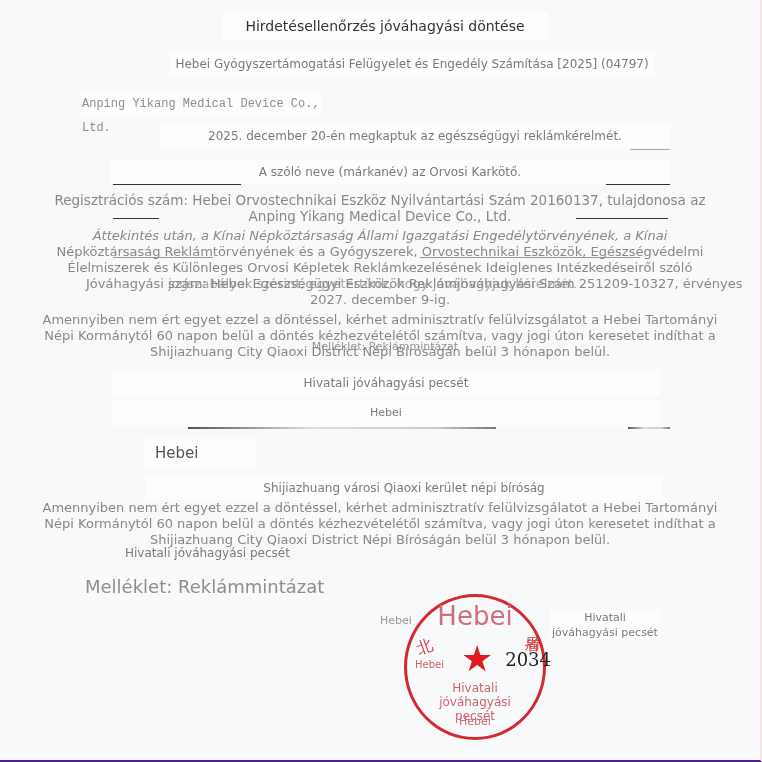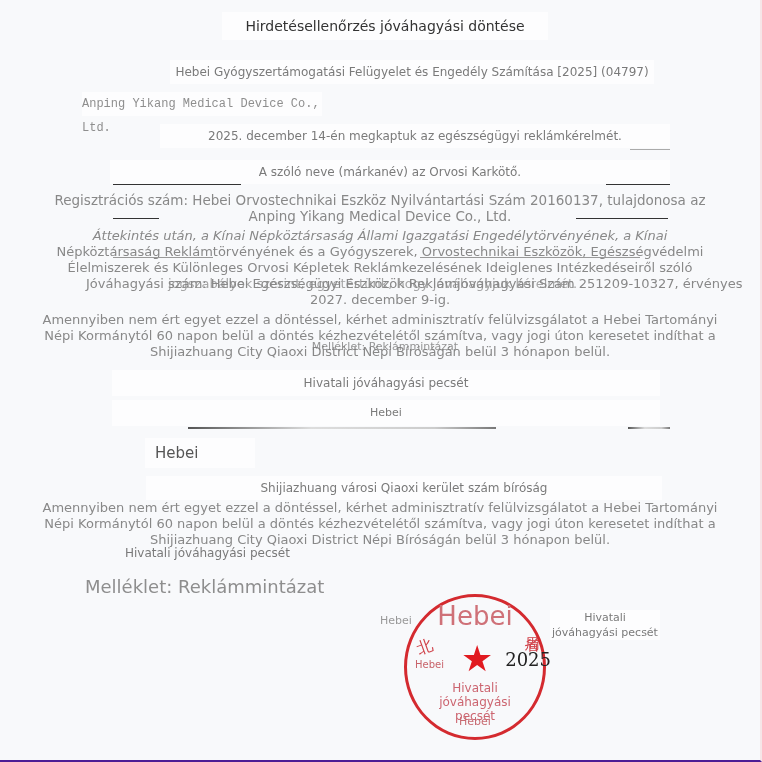--- a/index.html
+++ b/index.html
@@ -39,25 +39,25 @@
   .stamp-glyph-r { position:absolute; right:2px; top:28px; font-size:15px; color:#d04048; writing-mode: vertical-rl; }
   .stamp-year { position:absolute; right:-8px; top:52px; font-family:"DejaVu Serif", serif; font-size:18px; color:#222; }
 </style>
 </head>
 <body>
 
 <div class="page">
 
   <div class="abs box center t-dark title" style="left:222px;top:12px;width:326px;height:28px;line-height:28px;">Hirdetésellenőrzés jóváhagyási döntése</div>
 
-  <div class="abs box center t-mid sm" style="left:170px;top:60px;width:484px;height:24px;line-height:24px;">Hebei Gyógyszertámogatási Felügyelet és Engedély Számítása [2025] (04797)</div>
+  <div class="abs box center t-mid sm" style="left:170px;top:52px;width:484px;height:24px;line-height:24px;">Hebei Gyógyszertámogatási Felügyelet és Engedély Számítása [2025] (04797)</div>
 
   <div class="abs box t-light sm" style="left:82px;top:92px;width:240px;height:24px;line-height:24px;font-family:Liberation Mono, monospace;">Anping Yikang Medical Device Co., Ltd.</div>
 
-  <div class="abs box center t-mid sm" style="left:160px;top:124px;width:510px;height:24px;line-height:24px;">2025. december 14-én megkaptuk az egészségügyi reklámkérelmét.</div>
+  <div class="abs box center t-mid sm" style="left:160px;top:124px;width:510px;height:24px;line-height:24px;">2025. december 20-én megkaptuk az egészségügyi reklámkérelmét.</div>
   <div class="line" style="left:630px;top:149px;width:40px;background:#aaa;"></div>
 
   <div class="abs box center t-mid sm" style="left:110px;top:160px;width:560px;height:24px;line-height:24px;">A szóló neve (márkanév) az Orvosi Karkötő.</div>
   <div class="line" style="left:113px;top:184px;width:128px;"></div>
   <div class="line" style="left:606px;top:184px;width:64px;"></div>
 
   <div class="abs center para" style="left:40px;top:192px;width:680px;font-size:13.5px;">Regisztrációs szám: Hebei Orvostechnikai Eszköz Nyilvántartási Szám 20160137, tulajdonosa az Anping Yikang Medical Device Co., Ltd.</div>
   <div class="line" style="left:113px;top:218px;width:46px;"></div>
   <div class="line" style="left:576px;top:218px;width:92px;"></div>
 
@@ -73,35 +73,35 @@
   <div class="abs center para" style="left:30px;top:312px;width:700px;">Amennyiben nem ért egyet ezzel a döntéssel, kérhet adminisztratív felülvizsgálatot a Hebei Tartományi Népi Kormánytól 60 napon belül a döntés kézhezvételétől számítva, vagy jogi úton keresetet indíthat a Shijiazhuang City Qiaoxi District Népi Bíróságán belül 3 hónapon belül.</div>
   <div class="abs center t-mid" style="left:290px;top:340px;width:190px;font-size:11px;opacity:0.8;">Melléklet: Reklámmintázat</div>
 
   <div class="abs box center t-mid sm" style="left:112px;top:370px;width:548px;height:26px;line-height:26px;">Hivatali jóváhagyási pecsét</div>
   <div class="abs box center t-mid" style="left:112px;top:400px;width:548px;height:26px;line-height:26px;font-size:11px;">Hebei</div>
   <div class="fade-line" style="left:188px;top:427px;width:308px;"></div>
   <div class="fade-line" style="left:628px;top:427px;width:42px;"></div>
 
   <div class="abs box t-dark" style="left:145px;top:438px;width:100px;height:30px;line-height:30px;font-size:15px;color:#555;padding-left:10px;">Hebei</div>
 
-  <div class="abs box center t-mid sm" style="left:146px;top:476px;width:516px;height:24px;line-height:24px;">Shijiazhuang városi Qiaoxi kerület szám bíróság</div>
+  <div class="abs box center t-mid sm" style="left:146px;top:476px;width:516px;height:24px;line-height:24px;">Shijiazhuang városi Qiaoxi kerület népi bíróság</div>
 
   <div class="abs center para" style="left:30px;top:500px;width:700px;">Amennyiben nem ért egyet ezzel a döntéssel, kérhet adminisztratív felülvizsgálatot a Hebei Tartományi Népi Kormánytól 60 napon belül a döntés kézhezvételétől számítva, vagy jogi úton keresetet indíthat a Shijiazhuang City Qiaoxi District Népi Bíróságán belül 3 hónapon belül.</div>
 
   <div class="abs t-mid sm" style="left:125px;top:546px;width:240px;">Hivatali jóváhagyási pecsét</div>
 
   <div class="abs t-light" style="left:85px;top:576px;width:300px;font-size:18px;">Melléklet: Reklámmintázat</div>
 
   <div class="abs t-light" style="left:380px;top:614px;font-size:11px;color:#999;">Hebei</div>
   <div class="abs box center t-mid" style="left:550px;top:610px;width:110px;font-size:11px;line-height:15px;">Hivatali jóváhagyási pecsét</div>
 
   <div class="stamp">
     <div class="stamp-title">Hebei</div>
     <div class="stamp-glyph-l">北</div>
     <div class="stamp-left">Hebei</div>
     <div class="stamp-star">★</div>
     <div class="stamp-glyph-r">省局</div>
-    <div class="stamp-year">2025</div>
+    <div class="stamp-year">2034</div>
     <div class="stamp-text">Hivatali jóváhagyási pecsét</div>
     <div class="stamp-bottom">Hebei</div>
   </div>
 
 </div>
 
 </body></html>

